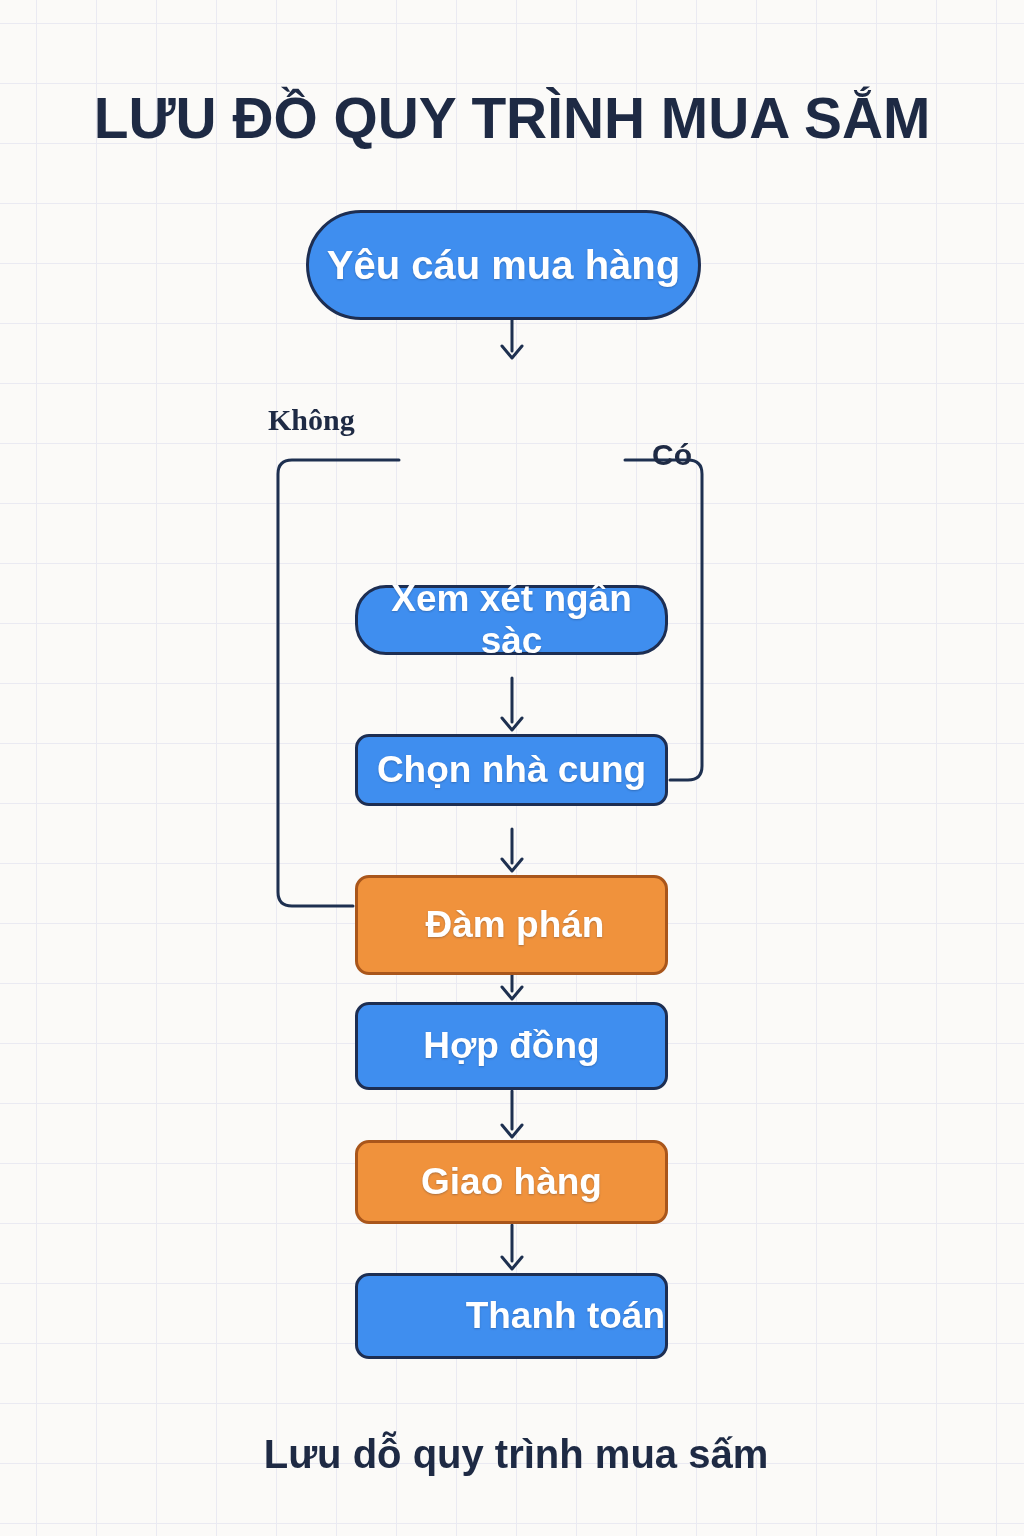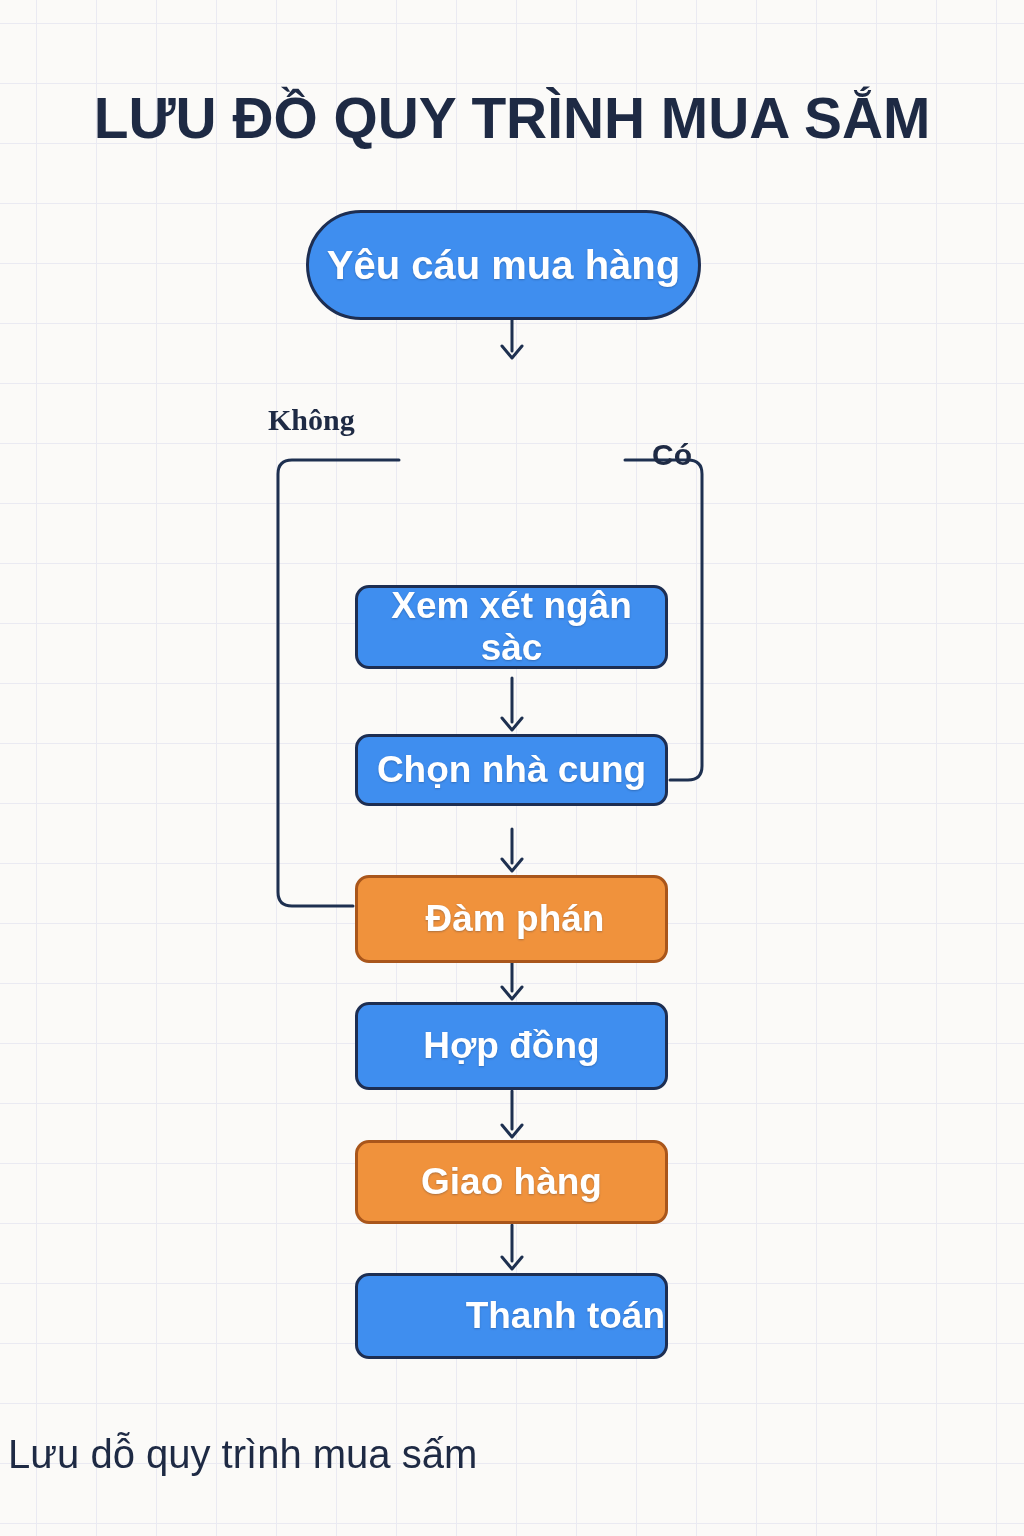--- a/index.html
+++ b/index.html
@@ -28,22 +28,23 @@
     font-size: 58px;
     font-weight: bold;
     letter-spacing: 0px;
     color: #1E2A44;
     transform: scaleX(0.98);
   }
   .caption {
     position: absolute;
     left: 0; right: 0;
     top: 1432px;
+    text-align: center;
     font-size: 40px;
-    font-weight: normal;
+    font-weight: bold;
     color: #1E2A44;
     padding-left: 8px;
   }
   svg.wires { position: absolute; left: 0; top: 0; }
   .wire {
     fill: none;
     stroke: #1E3050;
     stroke-width: 3;
     stroke-linecap: round;
     stroke-linejoin: round;
@@ -67,23 +68,23 @@
     font-size: 40px;
   }
   .node.rect {
     left: 355px;
     width: 313px;
     border-radius: 14px;
     font-size: 37px;
   }
   .node.blue   { background: #3F8EEF; border: 3px solid #1D2E52; }
   .node.orange { background: #F0923C; border: 3px solid #A9561B; }
-  .rect.budget    { top: 585px;  height: 84px; }
+  .rect.budget    { top: 585px;  height: 70px; border-radius: 31px; }
   .rect.supplier  { top: 734px;  height: 72px; }
-  .rect.negotiate { top: 875px;  height: 88px; padding-left: 7px; }
+  .rect.negotiate { top: 875px;  height: 100px; padding-left: 7px; }
   .rect.contract  { top: 1002px; height: 88px; }
   .rect.delivery  { top: 1140px; height: 84px; }
   .rect.payment   { top: 1273px; height: 86px; justify-content: flex-end; }
   .diamond-wrap {
     position: absolute;
     left: 389px; top: 353px;
     width: 246px; height: 212px;
   }
   .diamond-label {
     position: absolute;

